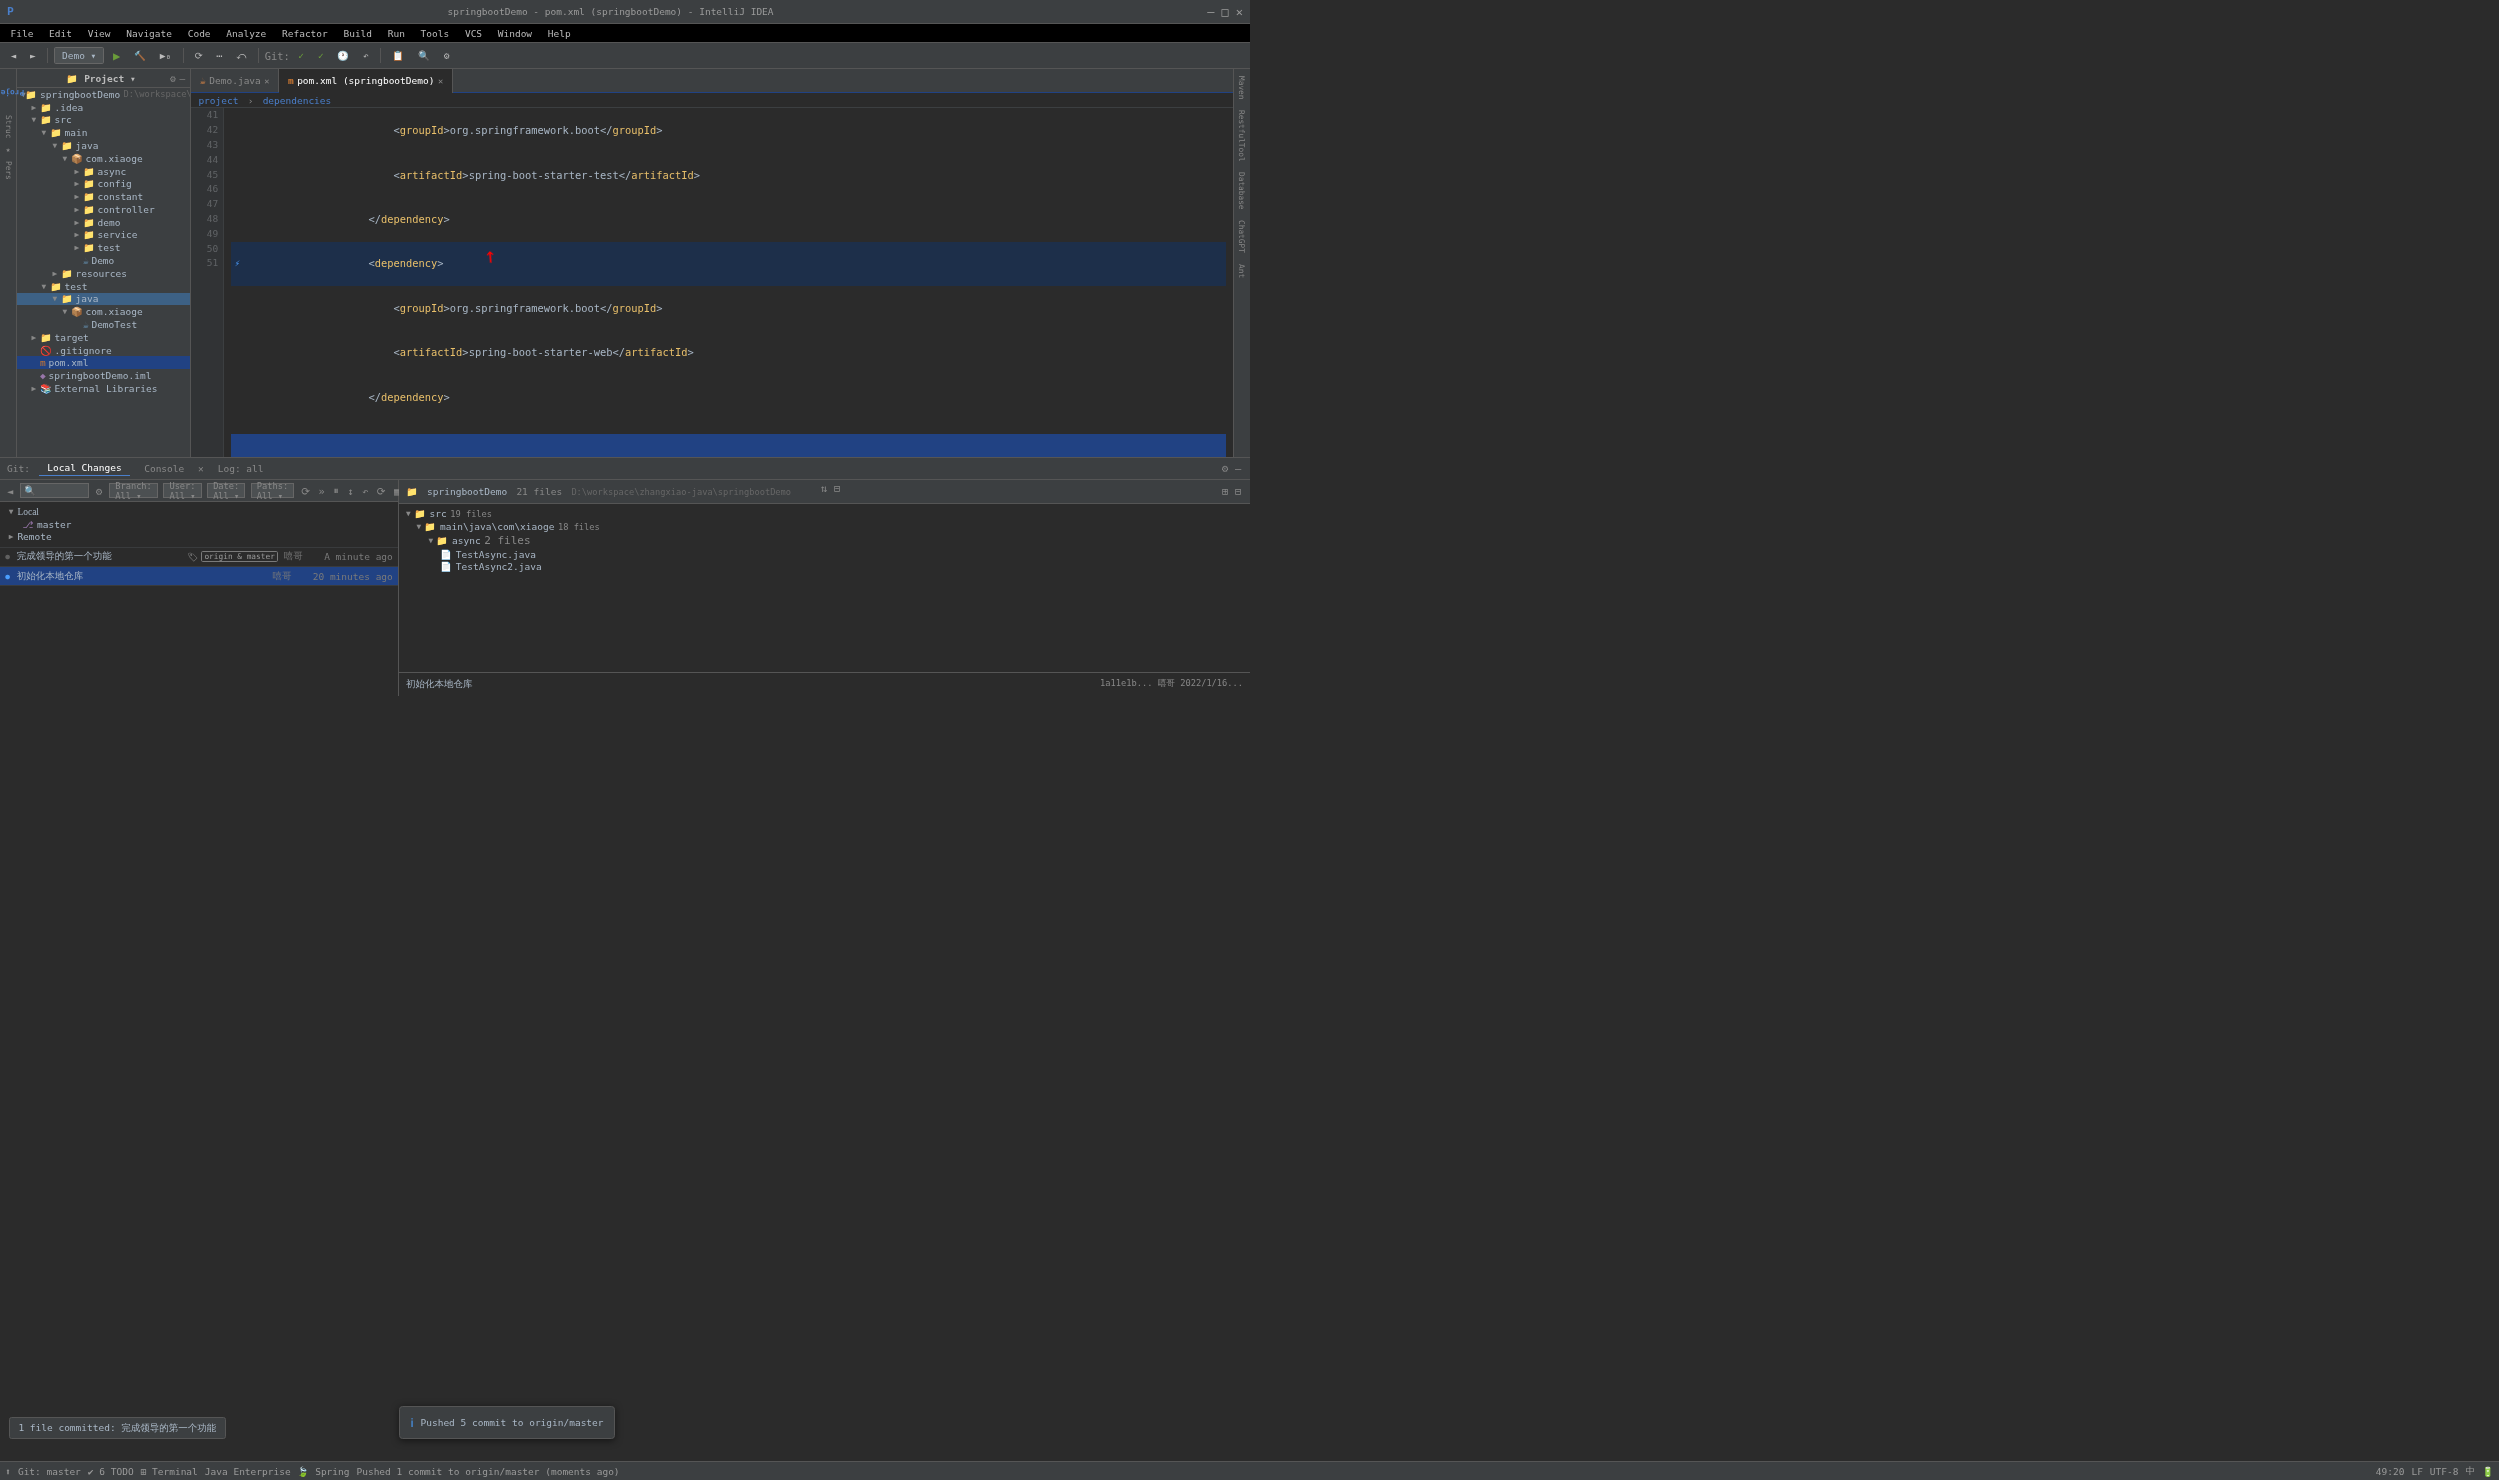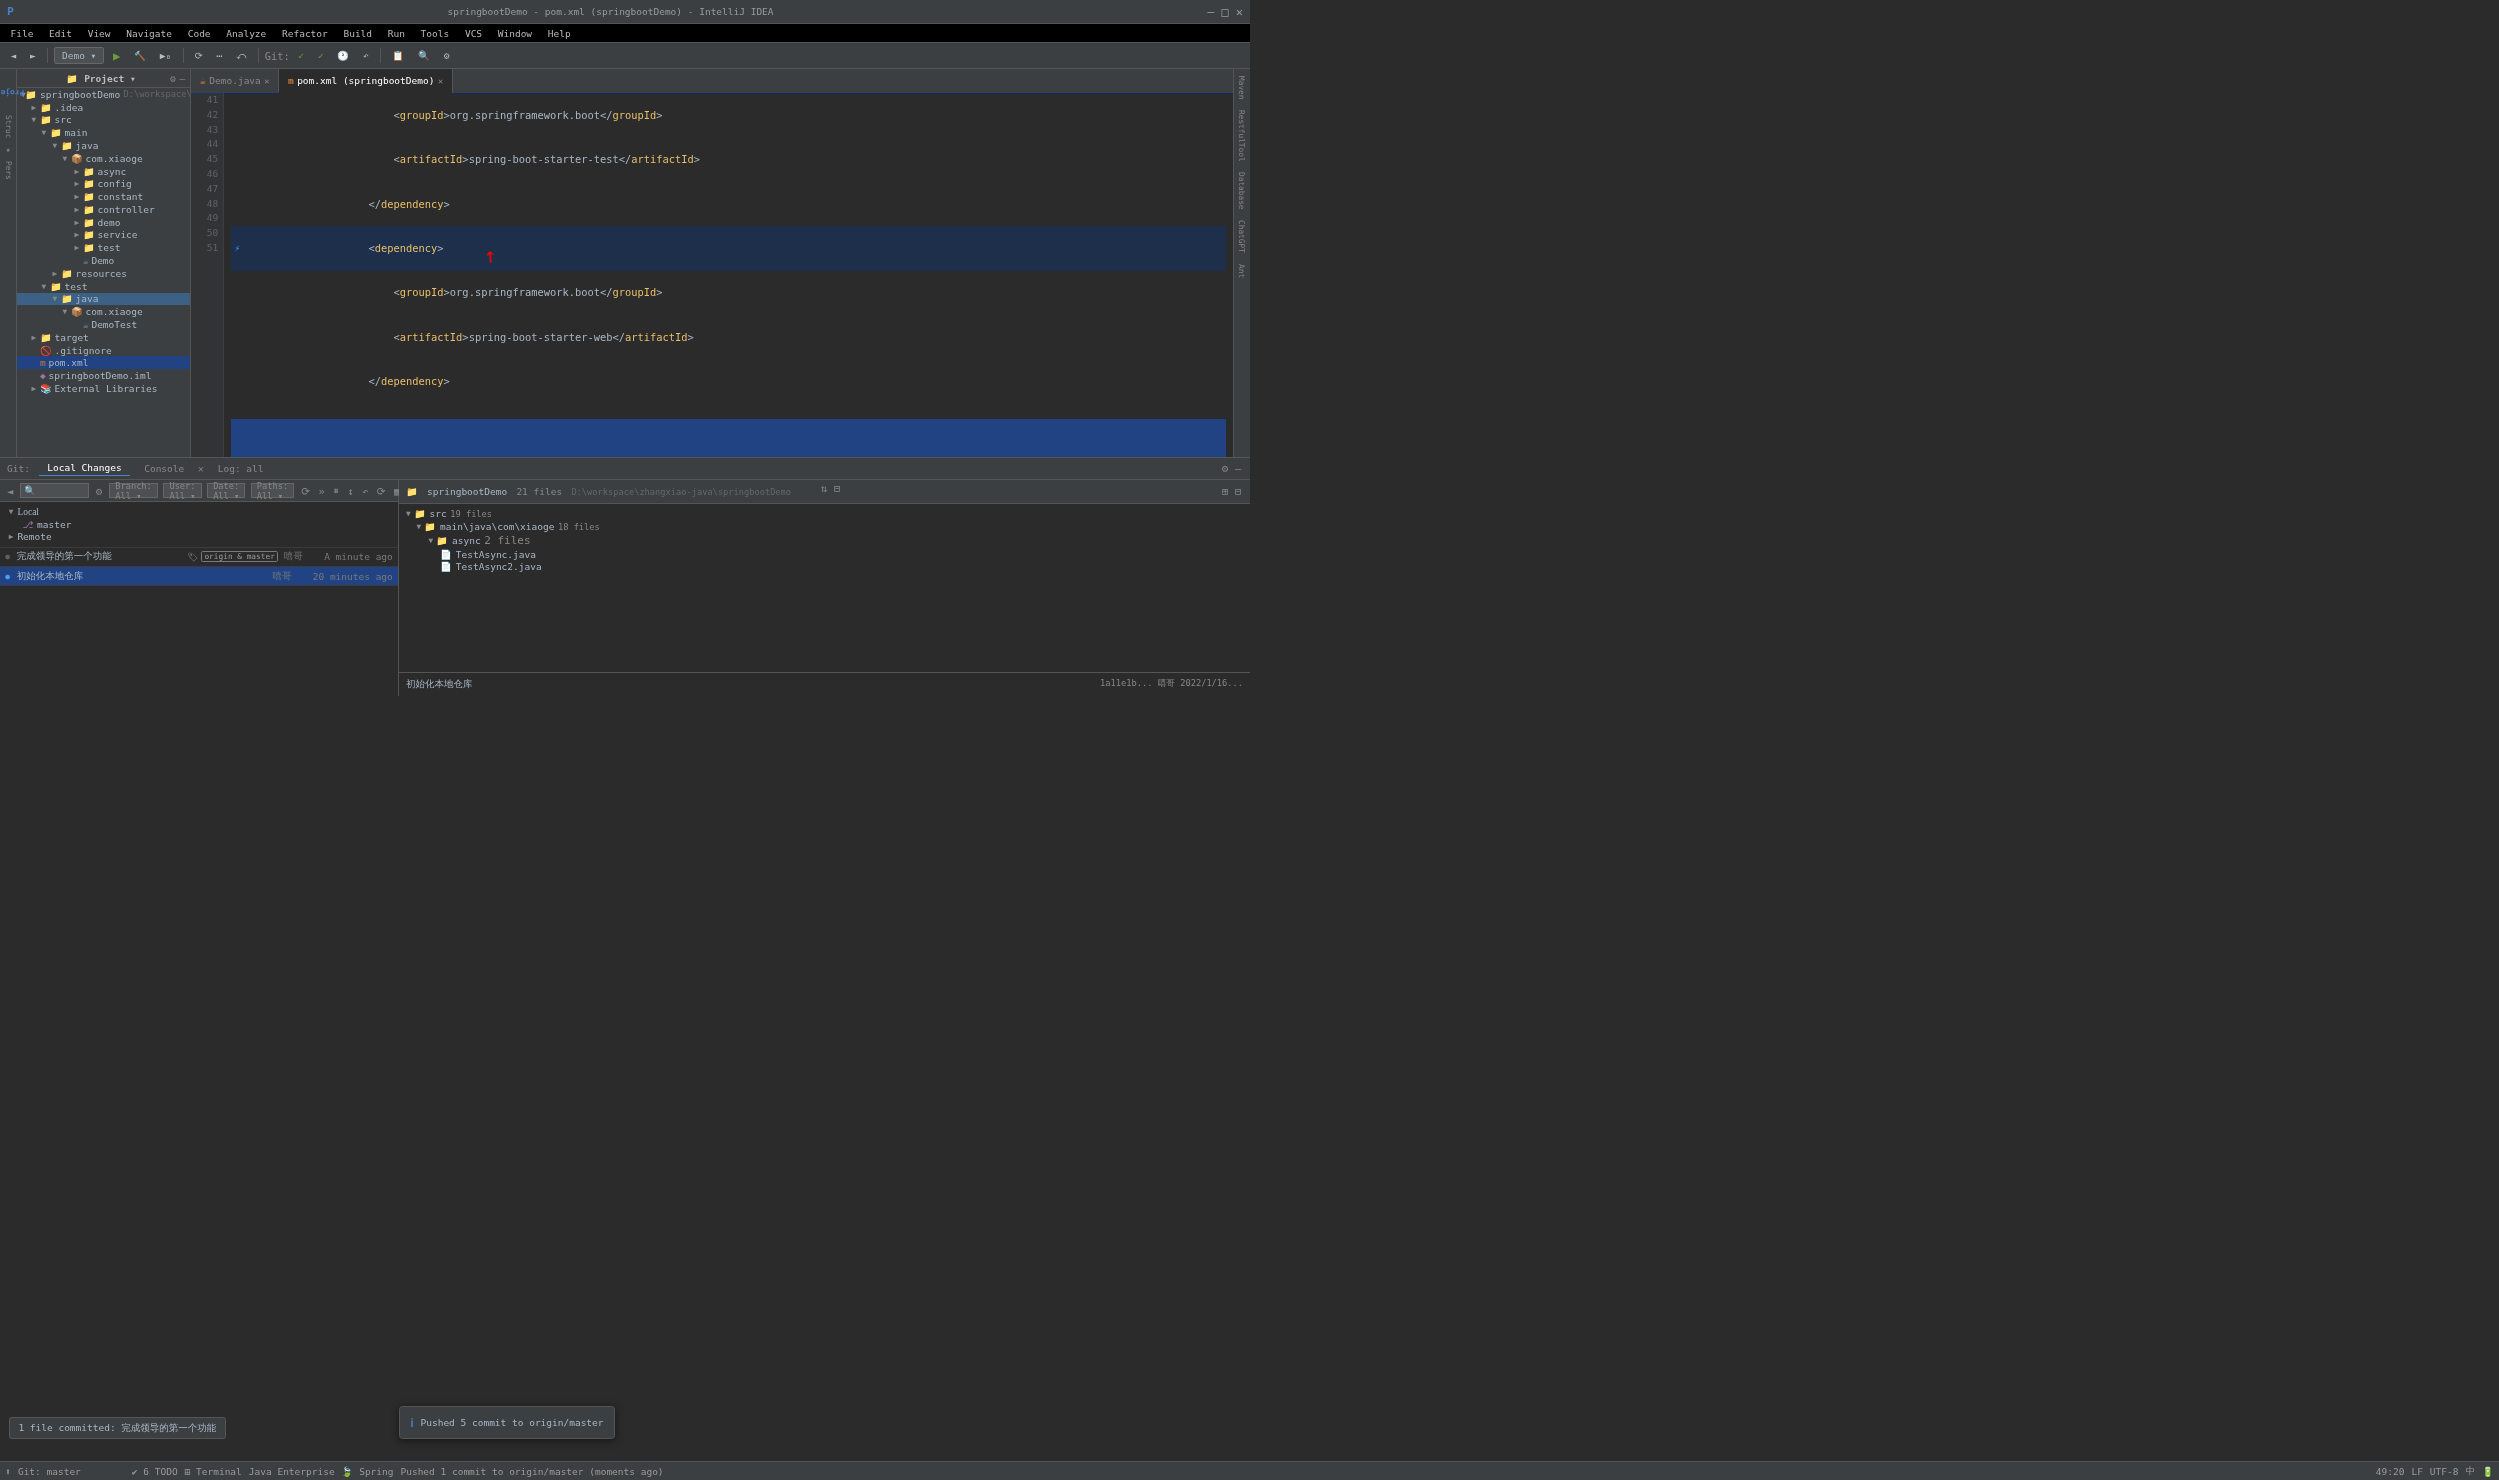--- a/index.html
+++ b/index.html
@@ -654,20 +654,25 @@
         <span>Demo.java</span>
         <span class="tab-close">✕</span>
       </div>
       <div class="tab active">
         <span style="color:#cc7832;font-weight:bold;">m</span>
         <span>pom.xml (springbootDemo)</span>
         <span class="tab-close">✕</span>
       </div>
     </div>
 
+    <div class="breadcrumb">
+      <span style="color:#4a7fcb;cursor:pointer;">project</span>
+      <span class="breadcrumb-sep">›</span>
+      <span style="color:#4a7fcb;cursor:pointer;">dependencies</span>
+    </div>
 
     <div class="code-editor">
       <div class="line-numbers">
         <div style="line-height:14.8px;">41</div>
         <div style="line-height:14.8px;">42</div>
         <div style="line-height:14.8px;">43</div>
         <div style="line-height:14.8px;">44</div>
         <div style="line-height:14.8px;">45</div>
         <div style="line-height:14.8px;">46</div>
         <div style="line-height:14.8px;">47</div>
@@ -900,21 +905,21 @@
   <span class="notification-icon">ℹ</span>
   <span>Pushed 5 commit to origin/master</span>
 </div>
 
 <div style="position:absolute;top:247px;left:486px;color:red;font-size:21px;transform:rotate(130deg);pointer-events:none;">↙</div>
 
 <div class="status-bar">
   <div class="status-left">
     <span style="cursor:pointer;">⬆</span>
     <span style="color:#9a9a9a;cursor:pointer;">Git: master</span>
-    <span style="cursor:pointer;margin-left:44px;">✔ 6 TODO</span>
+    <span style="cursor:pointer;">✔ 6 TODO</span>
     <span style="cursor:pointer;">⊞ Terminal</span>
     <span style="cursor:pointer;">Java Enterprise</span>
     <span style="cursor:pointer;">🍃 Spring</span>
     <span style="color:#9a9a9a;">Pushed 1 commit to origin/master (moments ago)</span>
   </div>
   <div class="status-right">
     <span>49:20</span>
     <span style="cursor:pointer;">LF</span>
     <span style="cursor:pointer;">UTF-8</span>
     <span style="cursor:pointer;">中</span>

